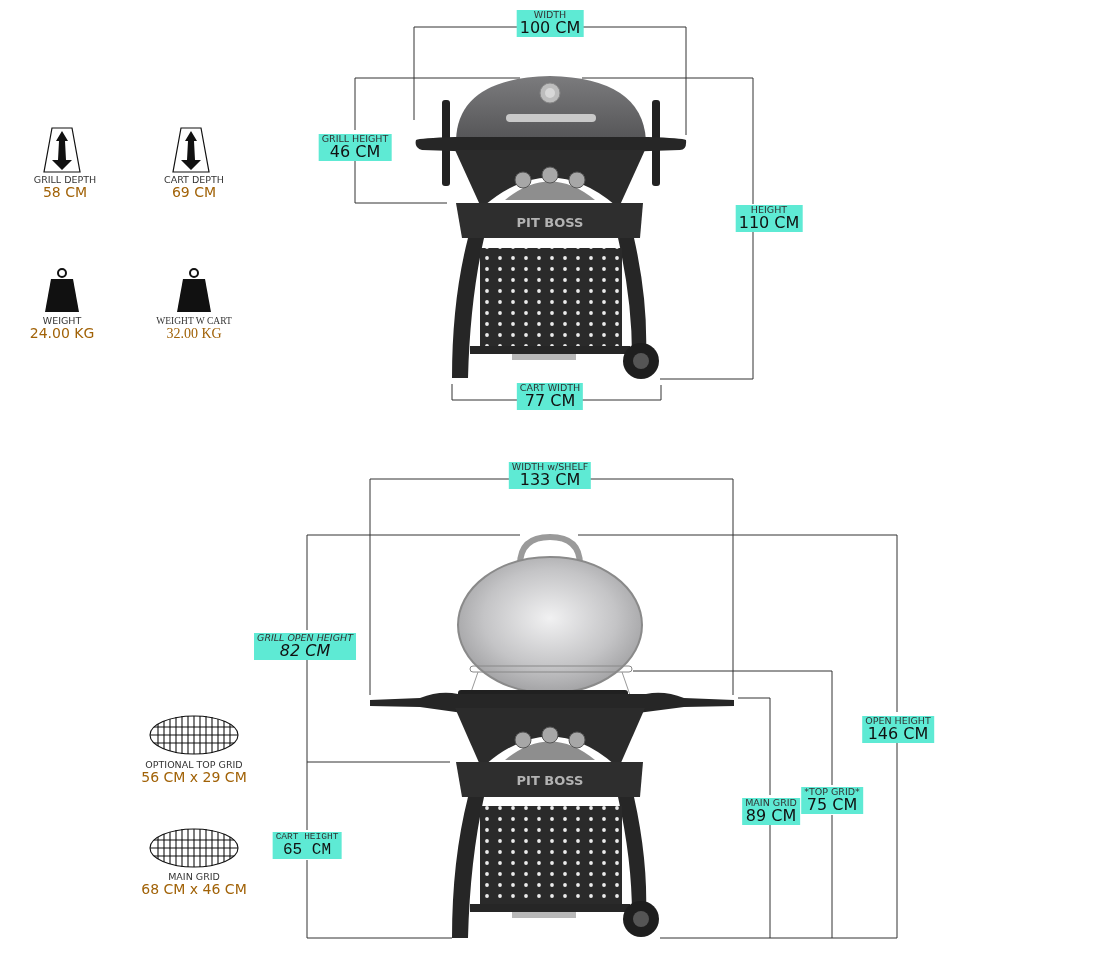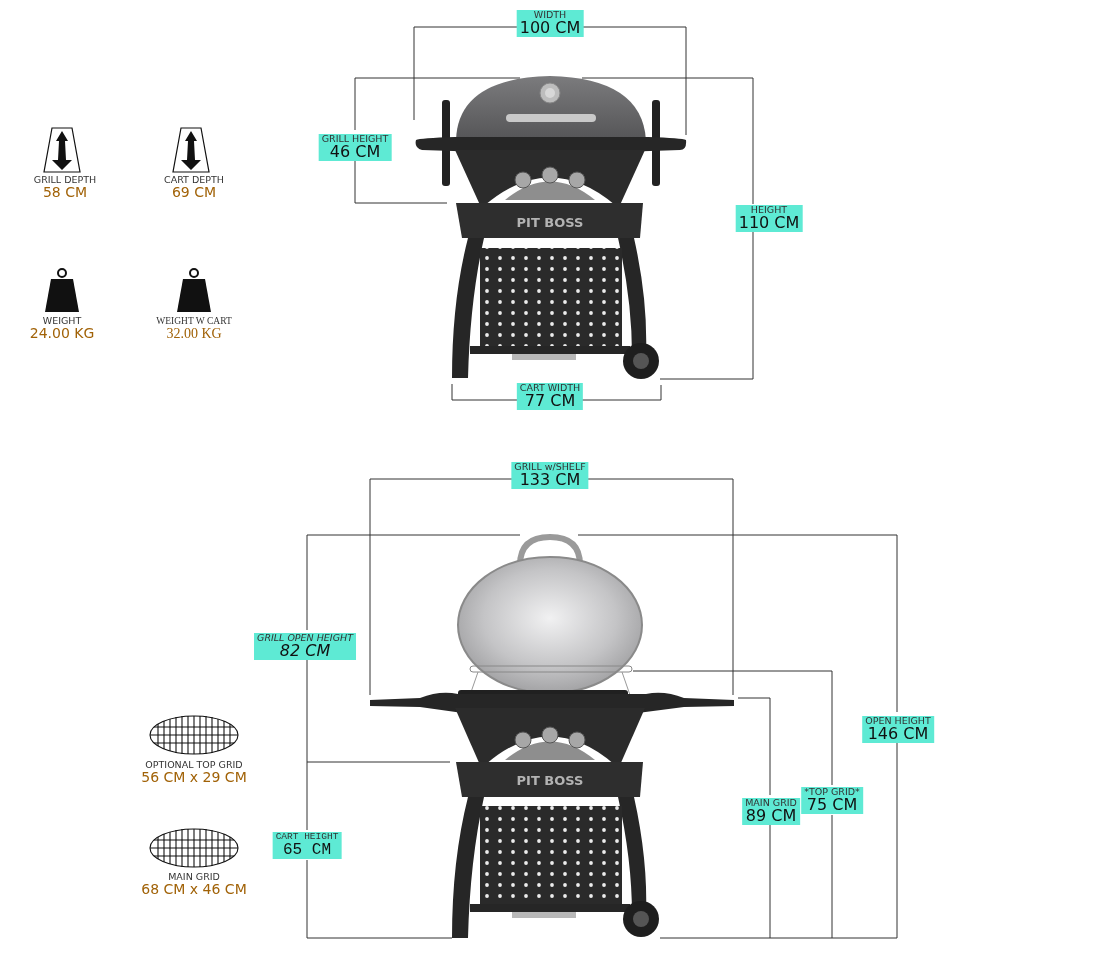--- a/index.html
+++ b/index.html
@@ -207,21 +207,21 @@
 <div class="lbl" style="left:769px; top:205px;">
   <span class="cap">HEIGHT</span>
   <span class="val">110 CM</span>
 </div>
 <div class="lbl" style="left:550px; top:383px;">
   <span class="cap">CART WIDTH</span>
   <span class="val">77 CM</span>
 </div>
 
 <div class="lbl" style="left:550px; top:462px;">
-  <span class="cap">GRILL w/SHELF</span>
+  <span class="cap">WIDTH w/SHELF</span>
   <span class="val">133 CM</span>
 </div>
 <div class="lbl" style="left:305px; top:633px;font-style:italic;">
   <span class="cap">GRILL OPEN HEIGHT</span>
   <span class="val">82 CM</span>
 </div>
 <div class="lbl" style="left:898px; top:716px;">
   <span class="cap">OPEN HEIGHT</span>
   <span class="val">146 CM</span>
 </div>

